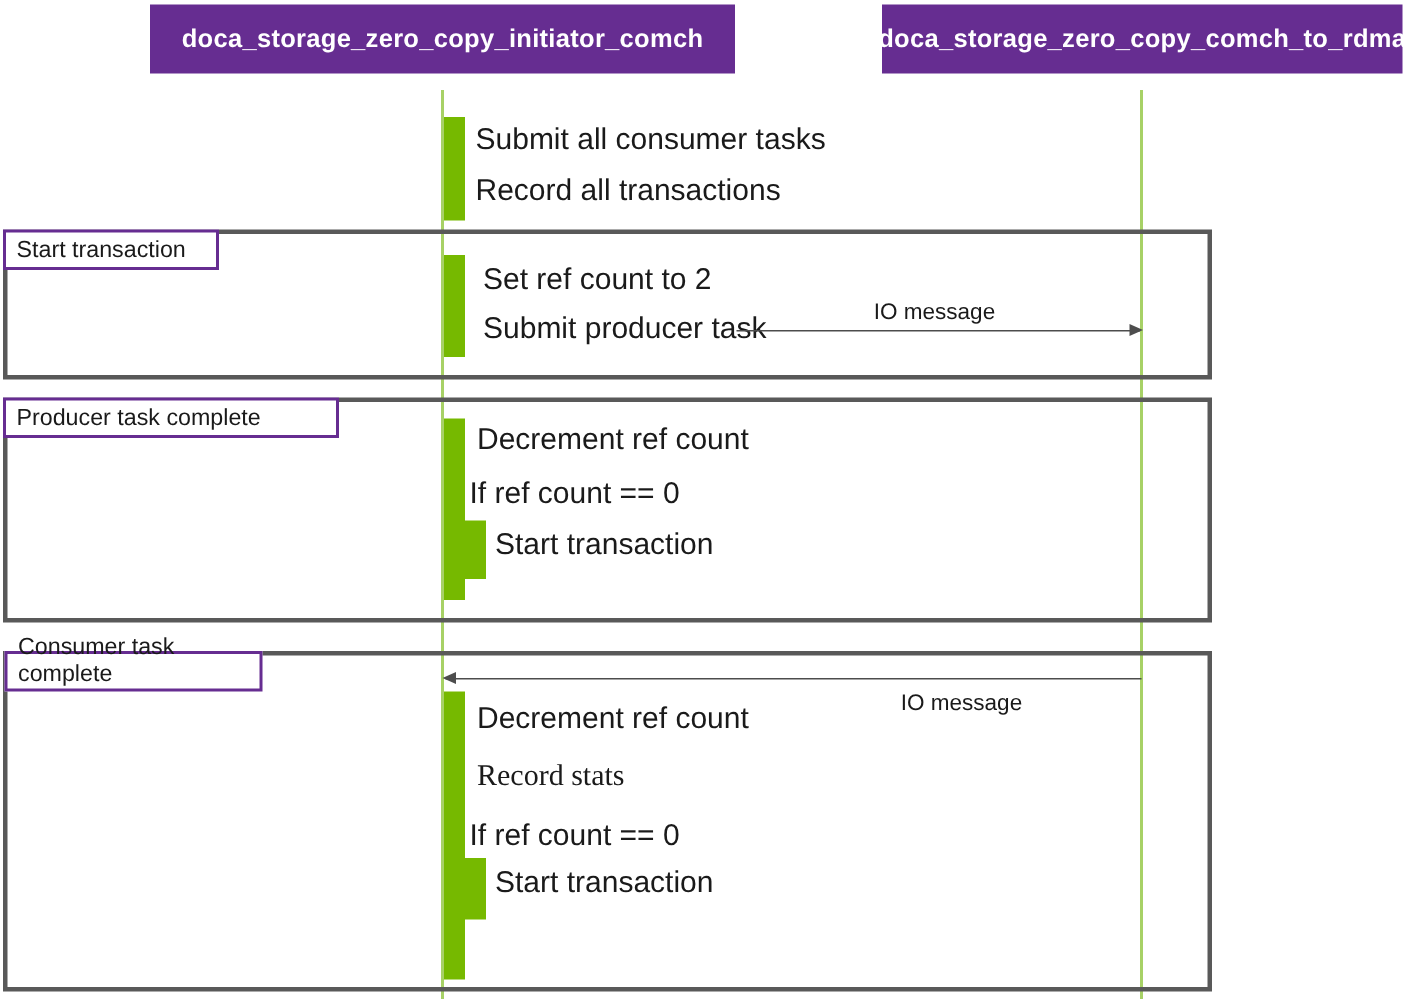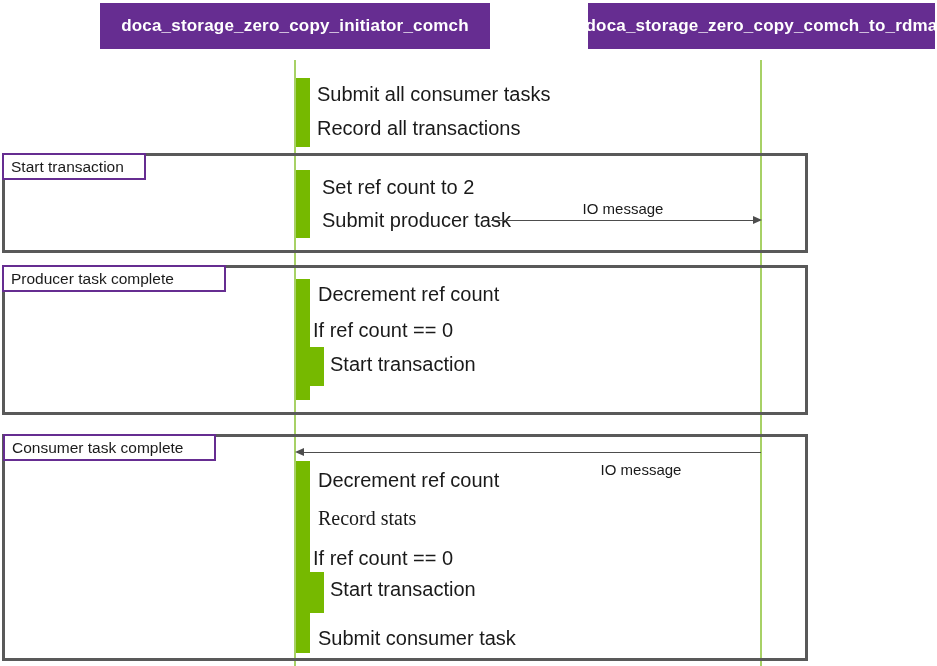--- a/index.html
+++ b/index.html
@@ -136,28 +136,27 @@
   <div class="frame-label" style="left: 2px; top: 265px; width: 224px;">
     <span>Producer task complete</span>
   </div>
   <div class="bar" style="left: 296px; top: 279px; height: 121px;"></div>
   <div class="bar" style="left: 310px; top: 347px; height: 39px;"></div>
   <span class="step" style="left: 318px; top: 294px;">Decrement ref count</span>
   <span class="step" style="left: 313px; top: 330px;">If ref count == 0</span>
   <span class="step" style="left: 330px; top: 364px;">Start transaction</span>
 
   <div class="frame" style="top: 434px; height: 227px;"></div>
-  <div class="frame-label" style="left: 3px; top: 434px; width: 213px;">
+  <div class="frame-label" style="left: 3px; top: 434px; width: 172px; align-items: flex-end;">
     <span>Consumer task complete</span>
   </div>
   <div class="arrow" style="left: 297px; top: 452px; width: 464px;">
     <div class="head-left"></div>
   </div>
   <span class="msg-label" style="left: 641px; top: 469px;">IO message</span>
   <div class="bar" style="left: 296px; top: 461px; height: 192px;"></div>
   <div class="bar" style="left: 310px; top: 572px; height: 41px;"></div>
   <span class="step" style="left: 318px; top: 480px;">Decrement ref count</span>
   <span class="step" style="left: 318px; top: 518px; font-family: Liberation Serif, serif;">Record stats</span>
   <span class="step" style="left: 313px; top: 558px;">If ref count == 0</span>
   <span class="step" style="left: 330px; top: 589px;">Start transaction</span>
-  <span class="step" style="left: 318px; top: 638px;">Submit consumer task</span>
 
 </div>
 
 </body></html>

